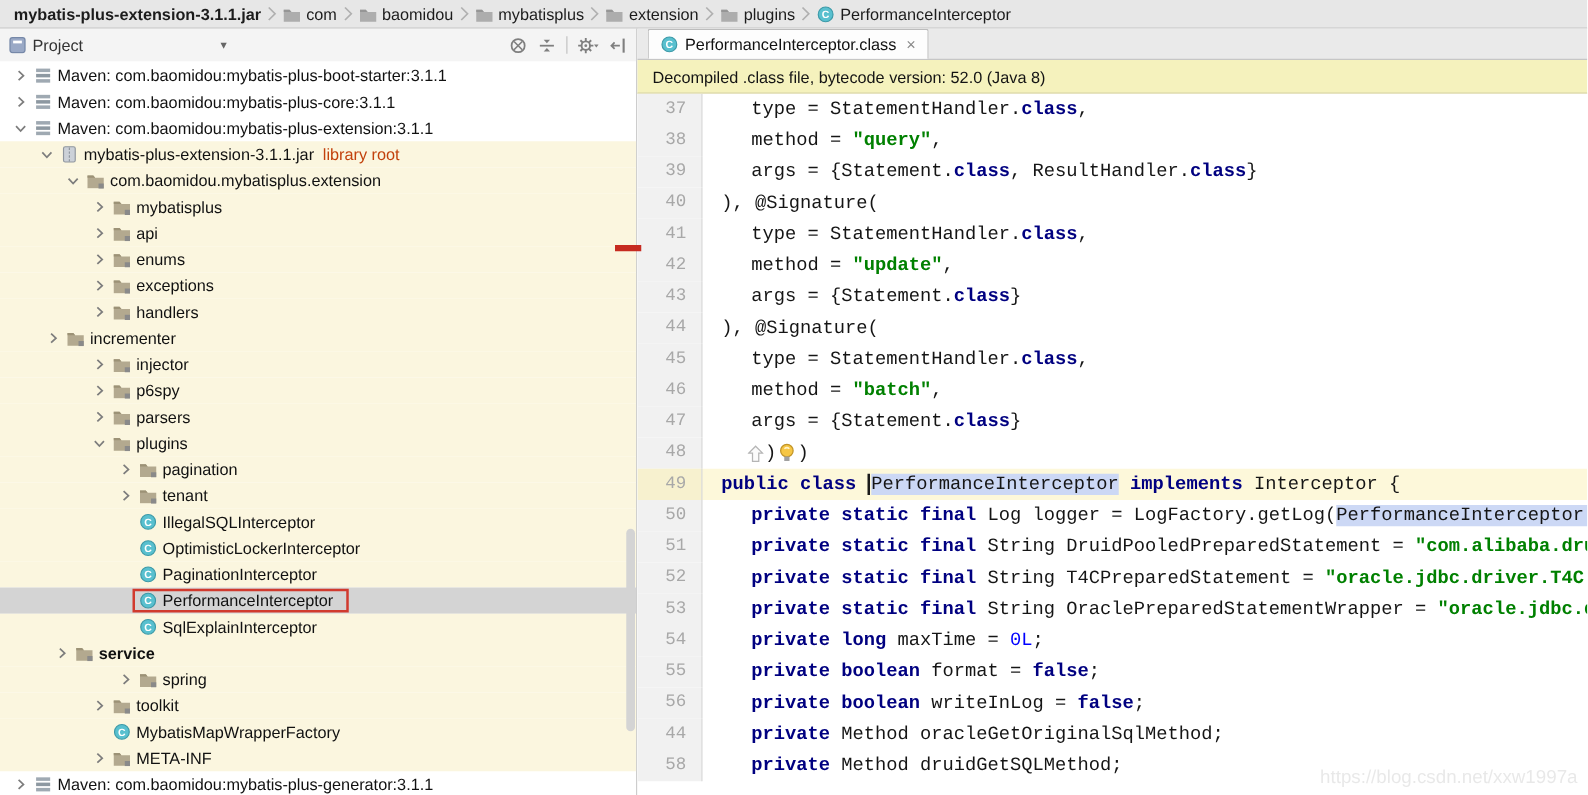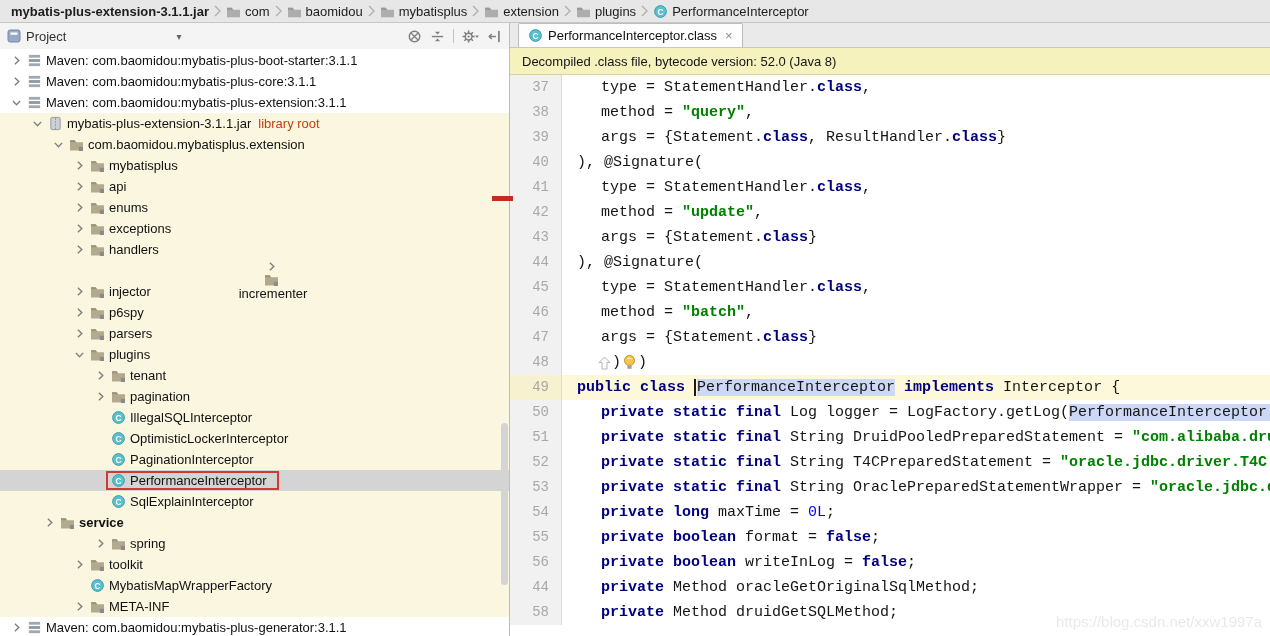--- a/index.html
+++ b/index.html
@@ -348,21 +348,21 @@
           </span>
           <span class="ticon">
             <svg width="15" height="13" viewBox="0 0 16 14">
               <path d="M1 2.5 h5 l1.6 2 H15 v9 H1z" fill="#b3a98f"></path>
               <path d="M1 2.5 h5 l1.6 2 H1z" fill="#9c9276"></path>
               <rect x="10.5" y="9.5" width="4.5" height="4.5" fill="#8a8a8a"></rect>
             </svg>
           </span>
           <span class="tlabel">handlers</span>
         </div>
-        <div class="trow ybg" style="padding-left: 34px; flex-direction: column;">
+        <div class="trow ybg" style="padding-left: 34px;">
           <span class="chev">
             <svg width="13" height="13" viewBox="0 0 16 16">
               <path d="M6 3.5 l4.8 4.5 L6 12.5" stroke="#7d7d7d" stroke-width="1.7" fill="none"></path>
             </svg>
           </span>
           <span class="ticon">
             <svg width="15" height="13" viewBox="0 0 16 14">
               <path d="M1 2.5 h5 l1.6 2 H15 v9 H1z" fill="#b3a98f"></path>
               <path d="M1 2.5 h5 l1.6 2 H1z" fill="#9c9276"></path>
               <rect x="10.5" y="9.5" width="4.5" height="4.5" fill="#8a8a8a"></rect>
@@ -436,36 +436,36 @@
               <path d="M6 3.5 l4.8 4.5 L6 12.5" stroke="#7d7d7d" stroke-width="1.7" fill="none"></path>
             </svg>
           </span>
           <span class="ticon">
             <svg width="15" height="13" viewBox="0 0 16 14">
               <path d="M1 2.5 h5 l1.6 2 H15 v9 H1z" fill="#b3a98f"></path>
               <path d="M1 2.5 h5 l1.6 2 H1z" fill="#9c9276"></path>
               <rect x="10.5" y="9.5" width="4.5" height="4.5" fill="#8a8a8a"></rect>
             </svg>
           </span>
+          <span class="tlabel">pagination</span>
+        </div>
+        <div class="trow ybg" style="padding-left: 92px;">
+          <span class="chev">
+            <svg width="13" height="13" viewBox="0 0 16 16">
+              <path d="M6 3.5 l4.8 4.5 L6 12.5" stroke="#7d7d7d" stroke-width="1.7" fill="none"></path>
+            </svg>
+          </span>
+          <span class="ticon">
+            <svg width="15" height="13" viewBox="0 0 16 14">
+              <path d="M1 2.5 h5 l1.6 2 H15 v9 H1z" fill="#b3a98f"></path>
+              <path d="M1 2.5 h5 l1.6 2 H1z" fill="#9c9276"></path>
+              <rect x="10.5" y="9.5" width="4.5" height="4.5" fill="#8a8a8a"></rect>
+            </svg>
+          </span>
           <span class="tlabel">tenant</span>
-        </div>
-        <div class="trow ybg" style="padding-left: 92px;">
-          <span class="chev">
-            <svg width="13" height="13" viewBox="0 0 16 16">
-              <path d="M6 3.5 l4.8 4.5 L6 12.5" stroke="#7d7d7d" stroke-width="1.7" fill="none"></path>
-            </svg>
-          </span>
-          <span class="ticon">
-            <svg width="15" height="13" viewBox="0 0 16 14">
-              <path d="M1 2.5 h5 l1.6 2 H15 v9 H1z" fill="#b3a98f"></path>
-              <path d="M1 2.5 h5 l1.6 2 H1z" fill="#9c9276"></path>
-              <rect x="10.5" y="9.5" width="4.5" height="4.5" fill="#8a8a8a"></rect>
-            </svg>
-          </span>
-          <span class="tlabel">pagination</span>
         </div>
         <div class="trow ybg" style="padding-left: 92px;">
           <span class="chev"></span>
           <span class="ticon">
             <svg width="15" height="15" viewBox="0 0 16 16">
               <circle cx="8" cy="8" r="6.3" fill="#59c0cf" stroke="#3c9aa8"></circle>
               <text x="8" y="11.3" font-size="9" text-anchor="middle" fill="#ffffff" font-family="sans-serif" font-weight="bold">C</text>
             </svg>
           </span>
           <span class="tlabel">IllegalSQLInterceptor</span>

